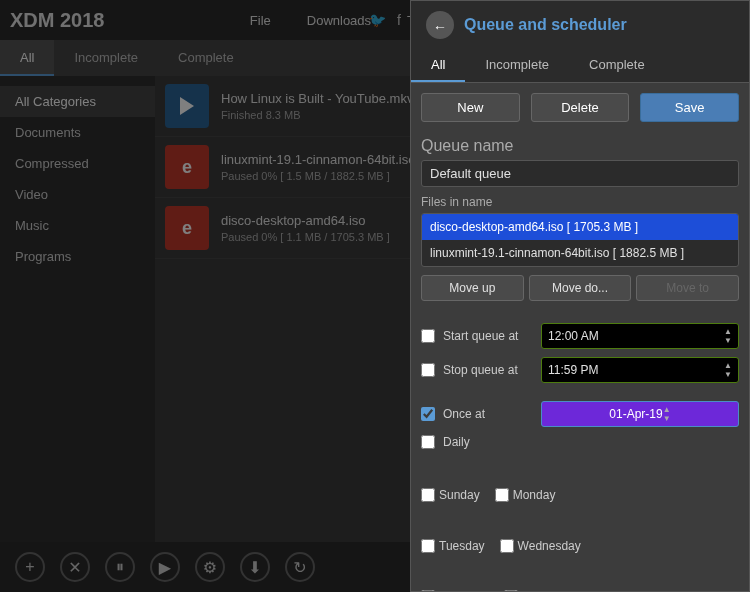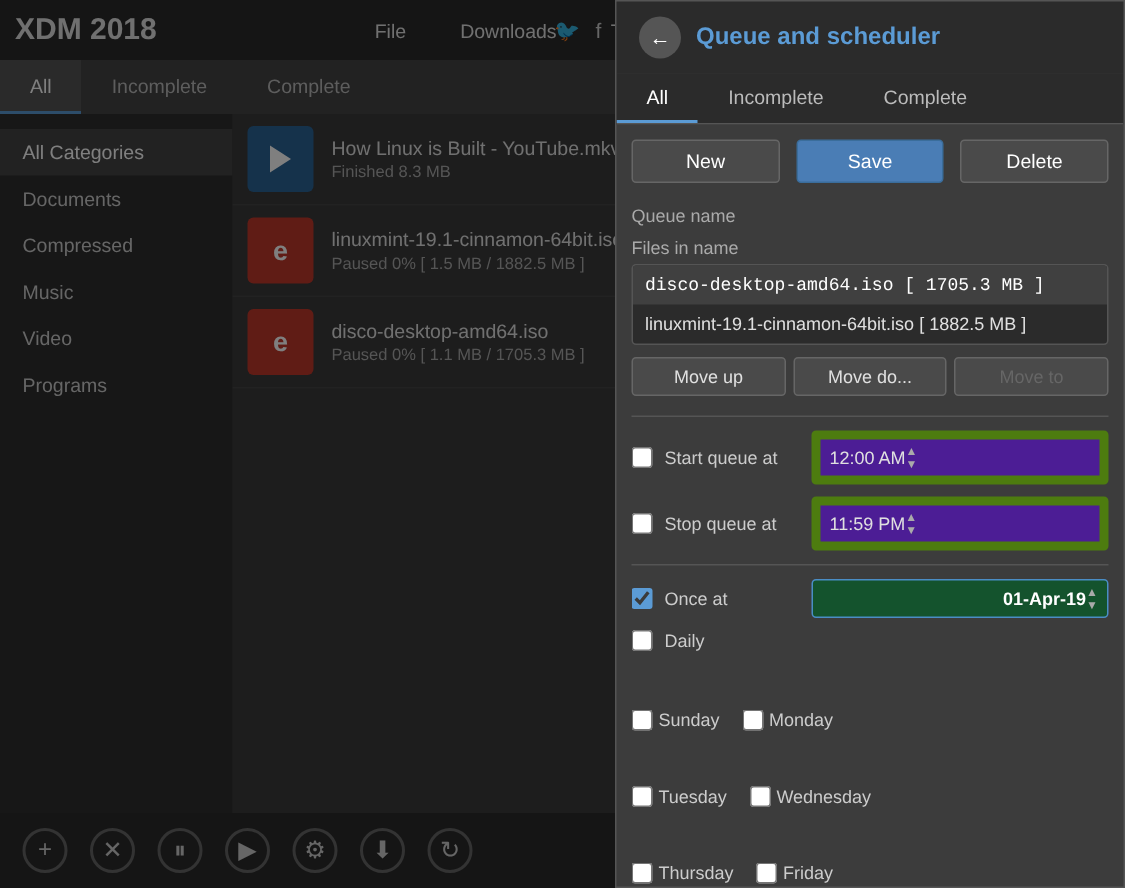--- a/index.html
+++ b/index.html
@@ -273,21 +273,21 @@
       cursor: pointer;
       font-size: 13px;
       border-radius: 3px;
     }
     .q-btn-new { background: #4a4a4a; color: #fff; border: 1px solid #666; }
     .q-btn-delete { background: #4a4a4a; color: #fff; border: 1px solid #666; }
     .q-btn-save { background: #4a7db5; color: #fff; border: 1px solid #3a6d9b; }
 
     
     .section-label {
-      font-size: 12px;
+      font-size: 16px;
       color: #aaa;
       padding: 5px 10px 2px;
     }
     .queue-name-input {
       margin: 3px 10px;
       padding: 5px 8px;
       background: #2b2b2b;
       border: 1px solid #555;
       color: #e0e0e0;
       font-size: 13px;
@@ -310,23 +310,22 @@
       border-radius: 3px;
       overflow: hidden;
     }
     .file-item {
       padding: 6px 8px;
       font-size: 12px;
       cursor: pointer;
       color: #e0e0e0;
     }
     .file-item.selected {
-      background: #404040;
+      background: #1d4ed8;
       color: #fff;
-      font-family: Liberation Mono, monospace;
     }
 
     
     .move-buttons {
       display: flex;
       gap: 5px;
       padding: 8px 10px;
     }
     .move-btn {
       flex: 1;
@@ -365,48 +364,48 @@
       cursor: pointer;
       accent-color: #5b9bd5;
     }
     .sched-label {
       font-size: 12px;
       color: #ccc;
       min-width: 90px;
     }
     .sched-time {
       flex: 1;
-      background: #4c1d95;
-      border: 6px solid #4d7c0f;
+      background: #000000;
+      border: 1px solid #4d7c0f;
       color: #e0e0e0;
       font-size: 12px;
       padding: 3px 6px;
       border-radius: 3px;
       display: flex;
       align-items: center;
+      justify-content: space-between;
     }
     .sched-time-arrows {
       display: flex;
       flex-direction: column;
       font-size: 8px;
       color: #aaa;
     }
 
     .sched-date {
       flex: 1;
-      background: #14532d;
+      background: #6d28d9;
       border: 1px solid #4a8dc5;
       color: #fff;
       font-size: 12px;
       padding: 3px 6px;
       border-radius: 3px;
       display: flex;
       align-items: center;
-      justify-content: flex-end;
-      font-weight: bold;
+      justify-content: center;
     }
     .day-row {
       display: flex;
       gap: 15px;
       padding: 2px 10px;
       align-items: center;
       margin-top: 33px;
     }
     .day-item {
       display: flex;
@@ -473,24 +472,24 @@
       <div class="sidebar-item active">
         <span>All Categories</span>
       </div>
       <div class="sidebar-item">
         <span>Documents</span>
       </div>
       <div class="sidebar-item">
         <span>Compressed</span>
       </div>
       <div class="sidebar-item">
+        <span>Video</span>
+      </div>
+      <div class="sidebar-item">
         <span>Music</span>
-      </div>
-      <div class="sidebar-item">
-        <span>Video</span>
       </div>
       <div class="sidebar-item">
         <span>Programs</span>
       </div>
     </div>
 
     <div class="download-list">
 
       <div class="download-item">
         <div class="download-icon icon-video">
@@ -555,25 +554,26 @@
         <div class="dialog-tab">
           <span>Incomplete</span>
         </div>
         <div class="dialog-tab">
           <span>Complete</span>
         </div>
       </div>
 
       <div class="queue-buttons">
         <button class="q-btn q-btn-new">New</button>
+        <button class="q-btn q-btn-delete">Delete</button>
         <button class="q-btn q-btn-save">Save</button>
-        <button class="q-btn q-btn-delete">Delete</button>
       </div>
 
       <div class="section-label">Queue name</div>
+      <input class="queue-name-input" type="text" value="Default queue" style="">
 
       <div class="files-section">
         <div class="files-label">Files in name</div>
         <div class="file-list">
           <div class="file-item selected">disco-desktop-amd64.iso [ 1705.3 MB ]</div>
           <div class="file-item">linuxmint-19.1-cinnamon-64bit.iso [ 1882.5 MB ]</div>
         </div>
       </div>
 
       <div class="move-buttons">

